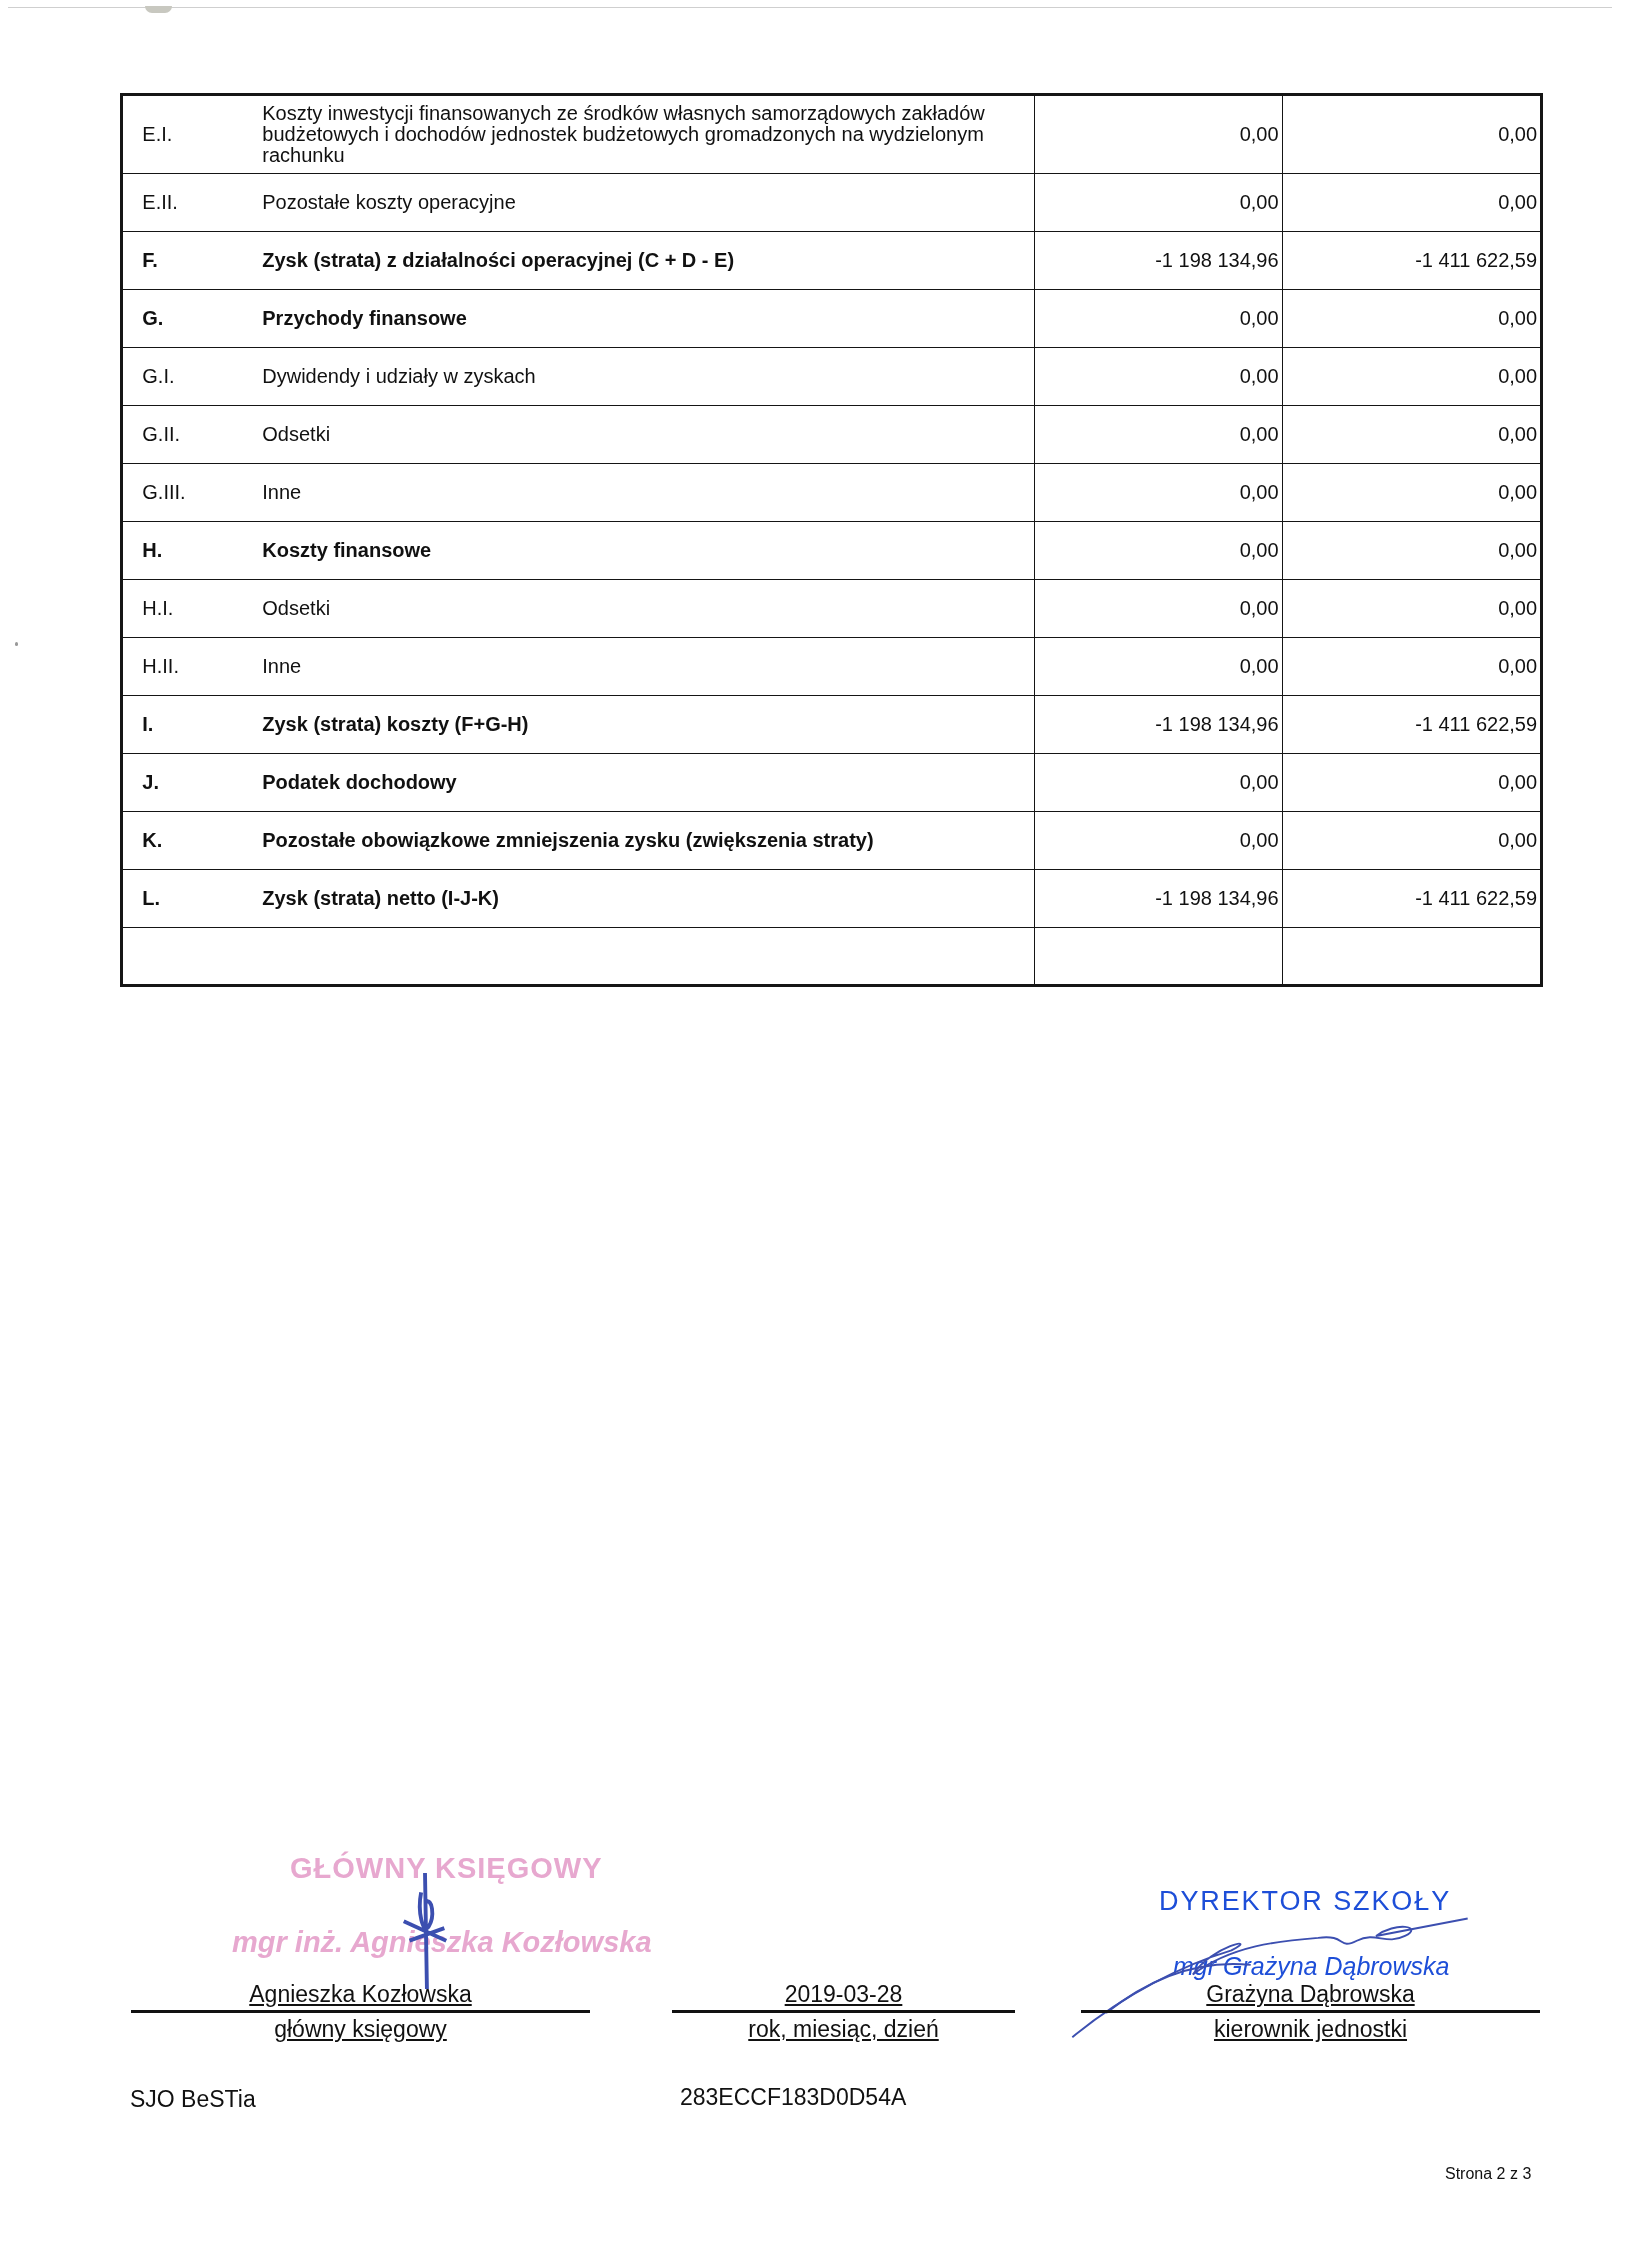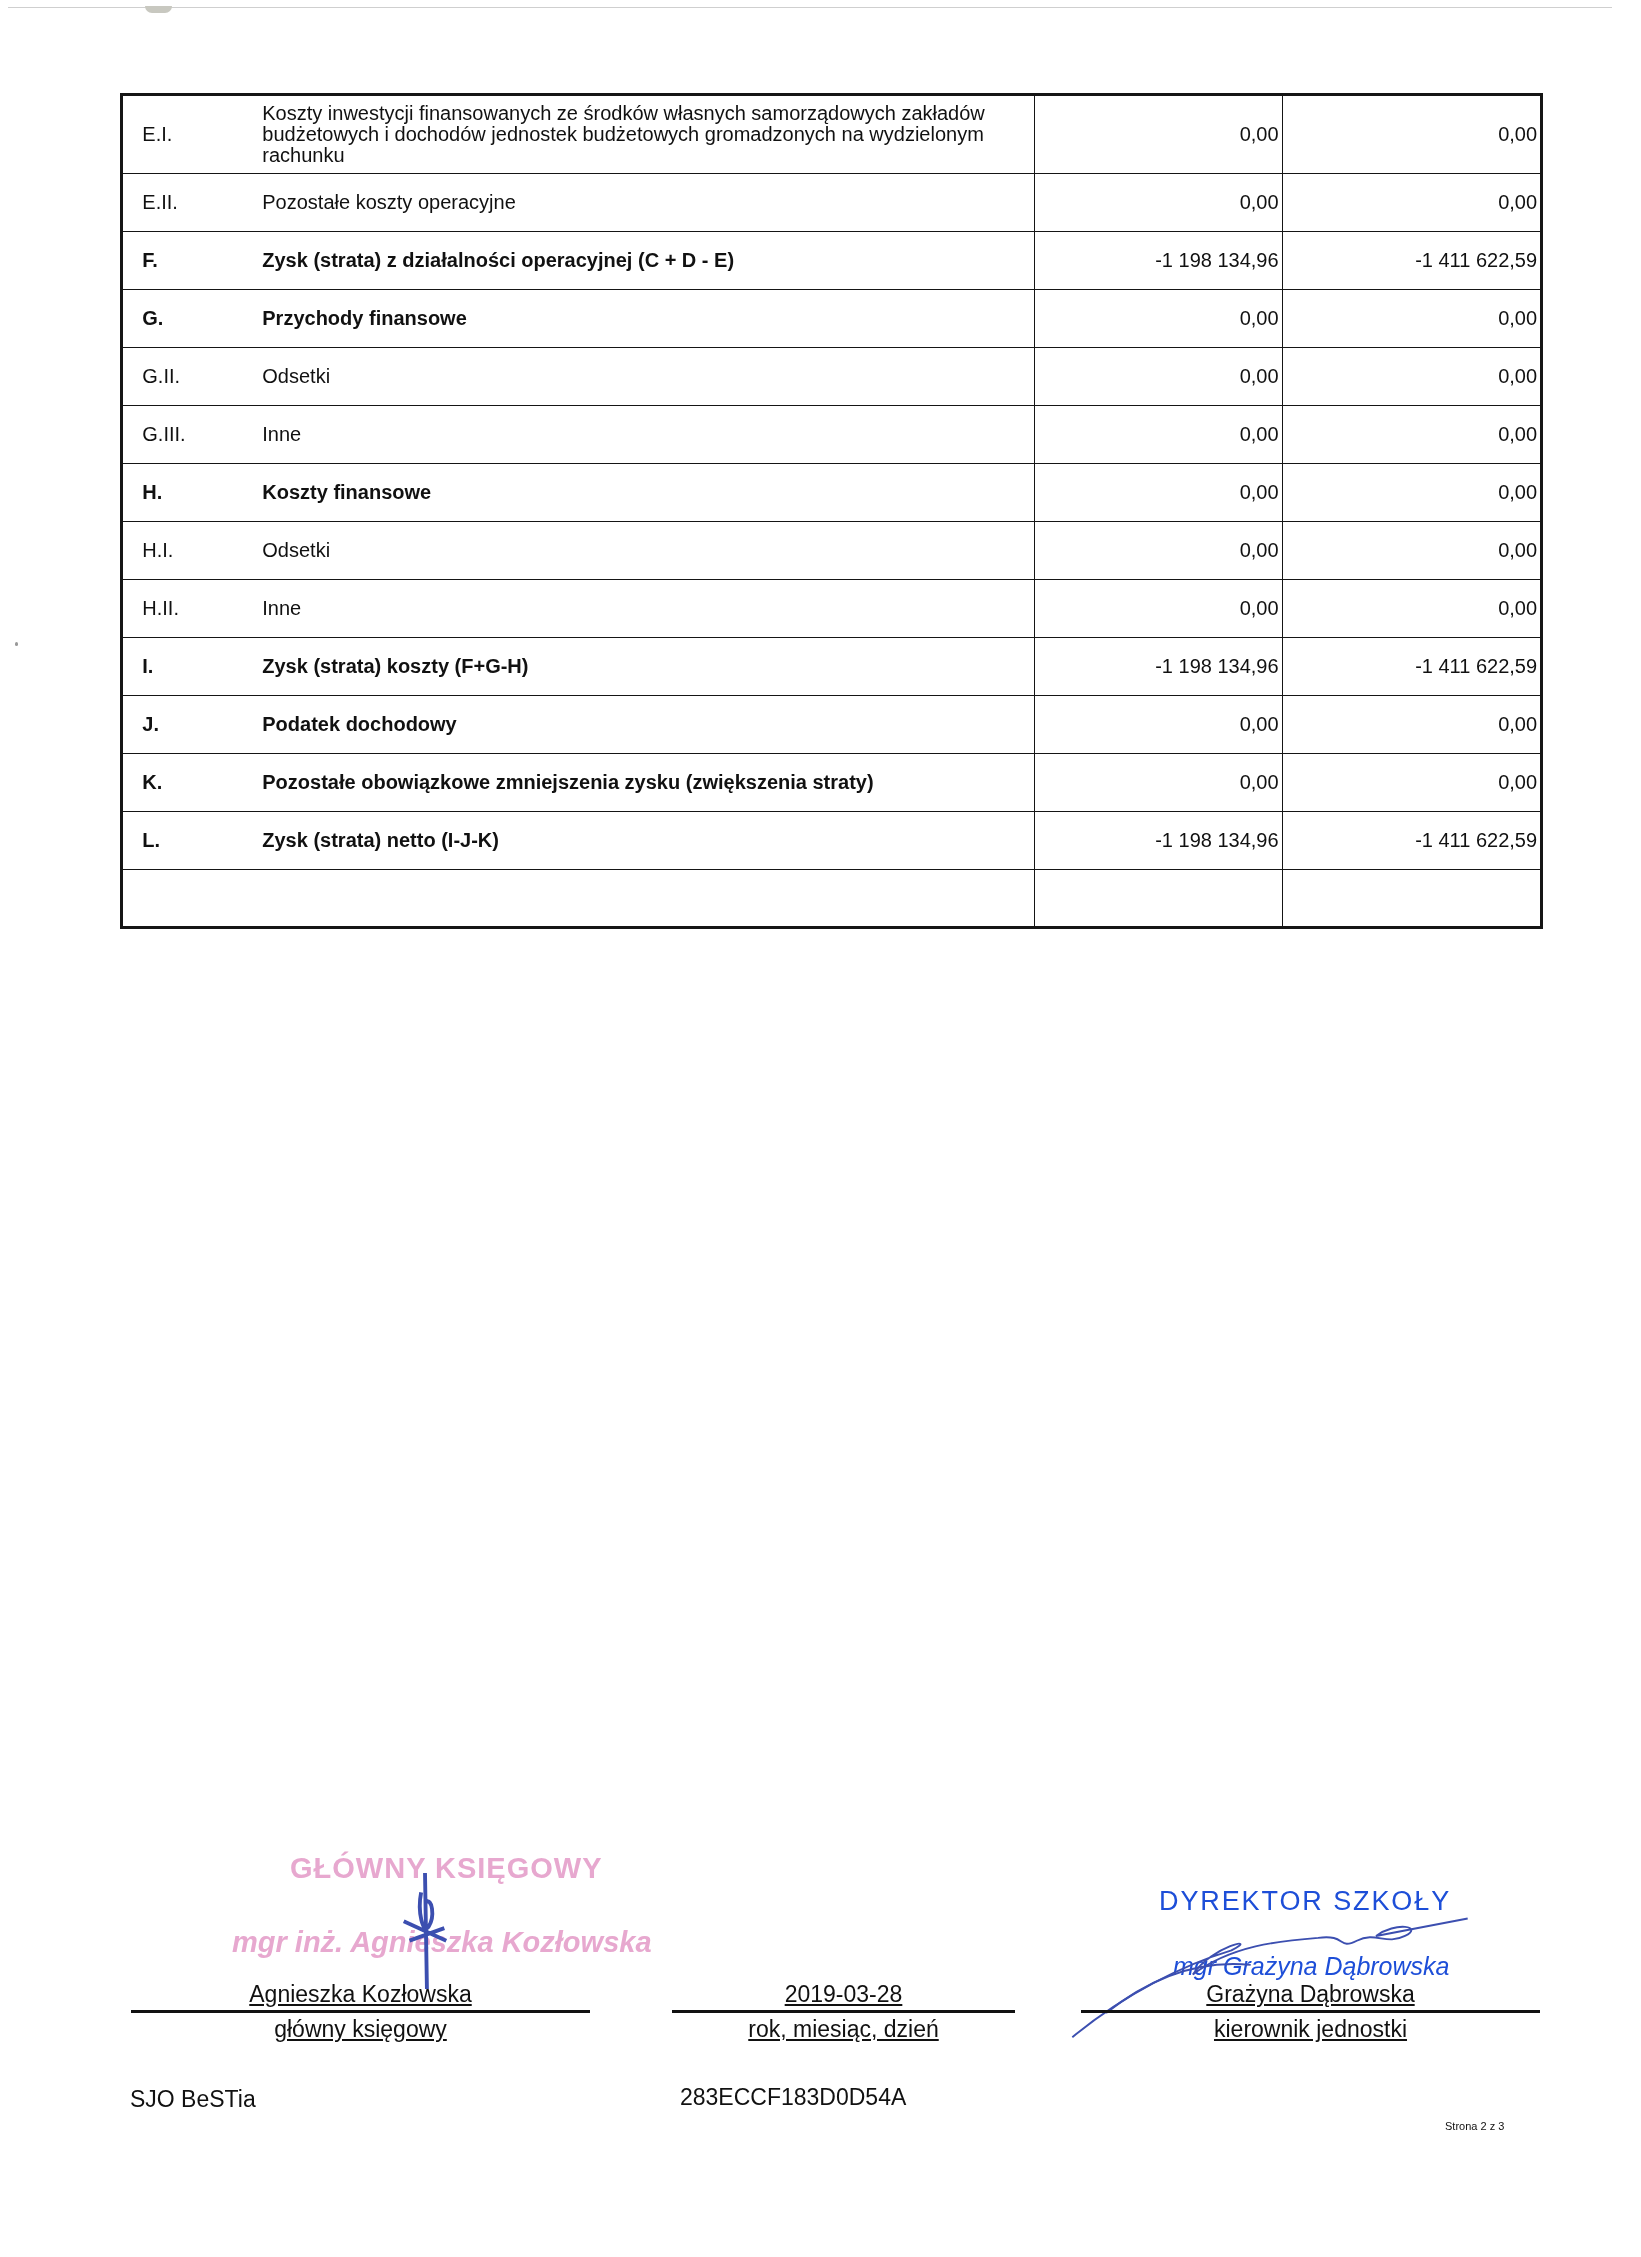--- a/index.html
+++ b/index.html
@@ -20,21 +20,21 @@
 
   .sig { position: absolute; text-align: center; font-size: 23px; text-decoration: underline; }
   .sig .line { height: 2.9px; background: #111; margin: 1.9px 0; }
   .sig .name { line-height: 27px; }
   .sig .role { line-height: 29px; }
 
   .stamp { position: absolute; font-family: "Liberation Sans", sans-serif; color: #e7a8cf; font-weight: bold; }
   .stamp-red { color: #1d4ed8; font-family: Liberation Sans, sans-serif; }
 
   .footer-text { position: absolute; font-size: 23px; margin-left: 28px; }
-  .page-num { position: absolute; font-size: 11px; }
+  .page-num { position: absolute; font-size: 16px; margin-top: 45px; }
 </style>
 </head>
 <body>
 
 <div class="page-edge"></div>
 <div class="scan-mark"></div>
 <div class="scan-dot" style="left:14.5px;top:642px;"></div>
 
 <table class="report">
   <tbody id="report-body">
@@ -52,20 +52,26 @@
       </tr>
       <tr>
         <td class="code bold">F.</td>
         <td class="label bold">Zysk (strata) z działalności operacyjnej (C + D - E)</td>
         <td class="val">-1 198 134,96</td>
         <td class="val2">-1 411 622,59</td>
       </tr>
       <tr>
         <td class="code bold">G.</td>
         <td class="label bold">Przychody finansowe</td>
+        <td class="val">0,00</td>
+        <td class="val2">0,00</td>
+      </tr>
+      <tr>
+        <td class="code">G.I.</td>
+        <td class="label">Dywidendy i udziały w zyskach</td>
         <td class="val">0,00</td>
         <td class="val2">0,00</td>
       </tr>
       <tr>
         <td class="code">G.II.</td>
         <td class="label">Odsetki</td>
         <td class="val">0,00</td>
         <td class="val2">0,00</td>
       </tr>
       <tr>

